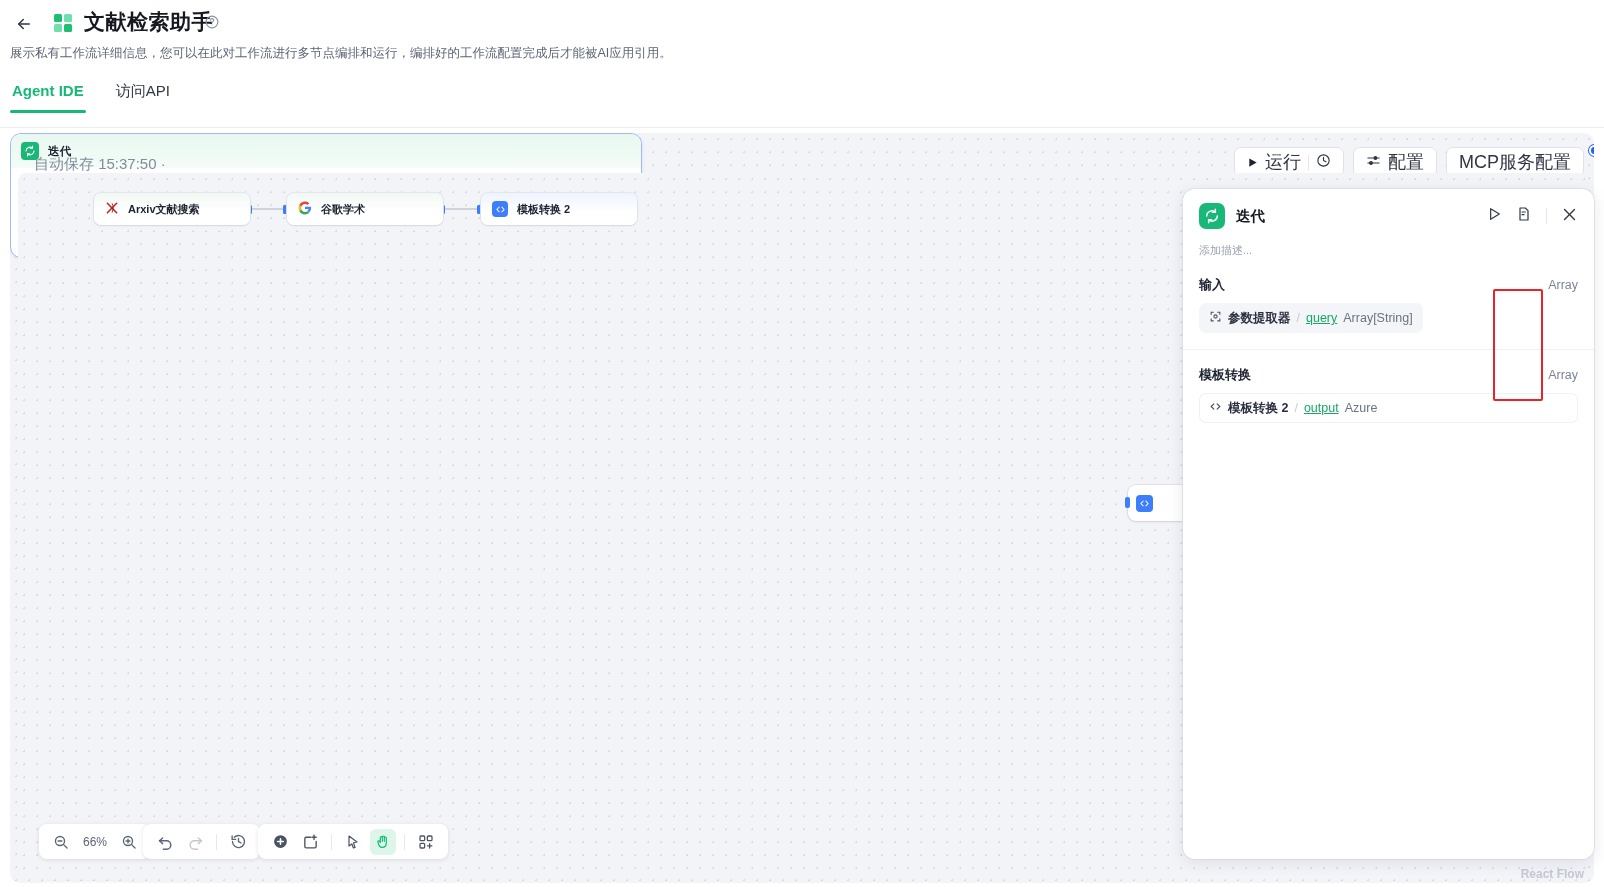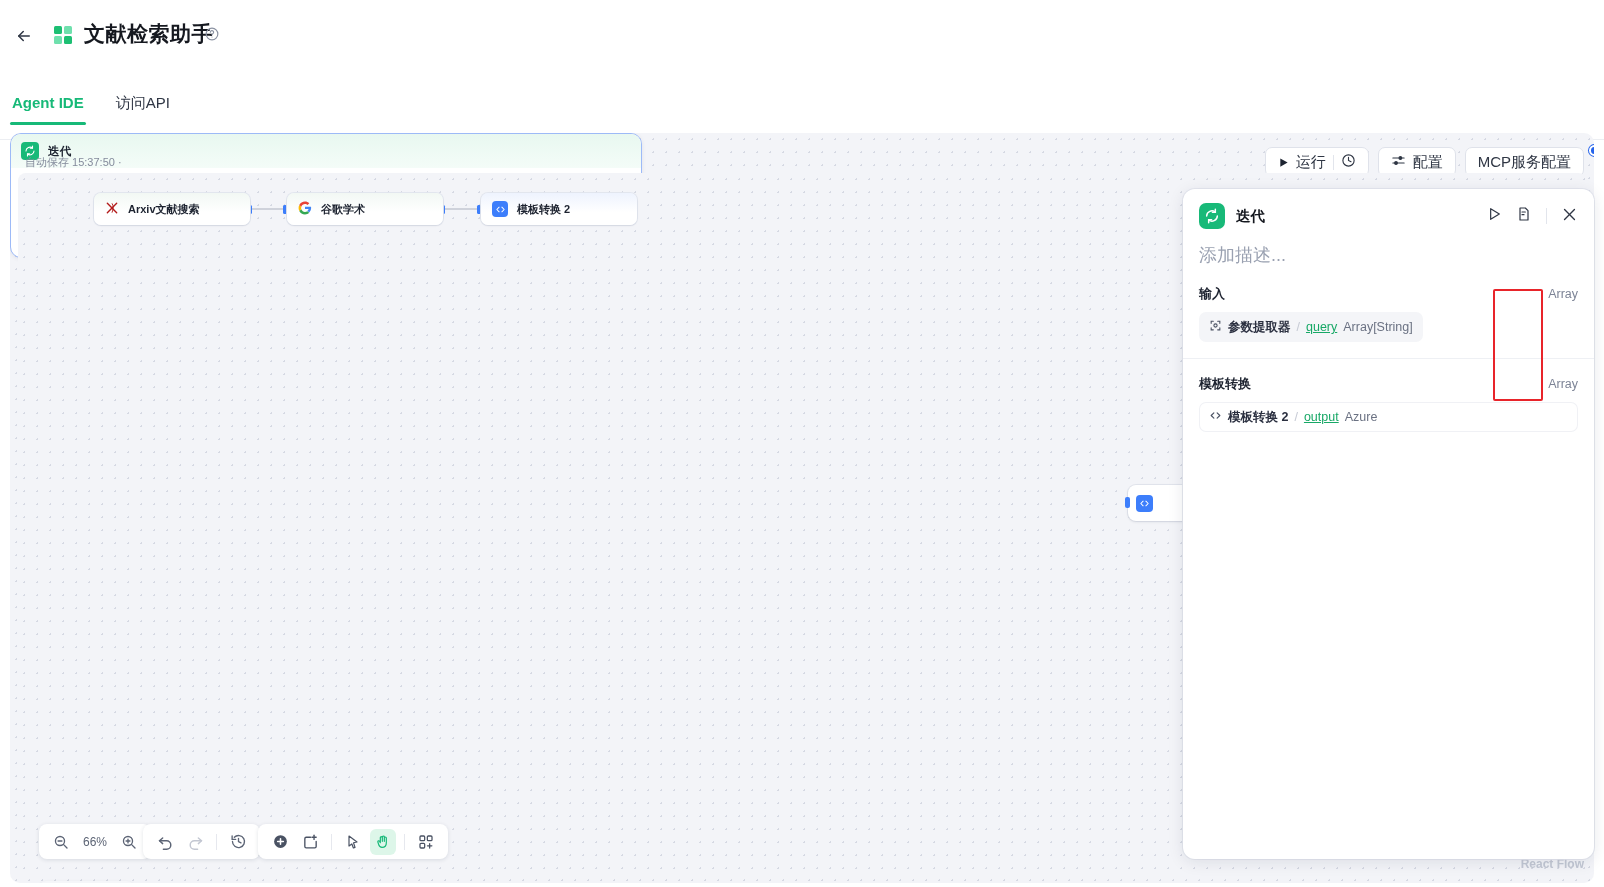--- a/index.html
+++ b/index.html
@@ -5,21 +5,21 @@
   * { box-sizing: border-box; margin: 0; padding: 0; }
   html, body {
     width: 1604px; height: 887px;
     font-family: "Liberation Sans", "DejaVu Sans", sans-serif;
     background: #ffffff;
     overflow: hidden;
   }
   #app { position: relative; width: 1604px; height: 887px; }
 
   
-  .header { position: absolute; left: 0; top: 12px; width: 1604px; height: 108px; background: #fff; padding-left: 18px; }
+  .header { position: absolute; left: 0; top: 0; width: 1604px; height: 108px; background: #fff; padding-left: 18px; }
   .back-btn {
     position: absolute; left: 10px; top: 10px; width: 28px; height: 28px;
     border-radius: 7px; background: #fff; display: flex; align-items: center; justify-content: center;
     cursor: pointer;
   }
   .back-btn svg { display: block; }
   .app-logo { position: absolute; left: 54px; top: 14px; width: 20px; height: 20px; }
   .app-logo i { position: absolute; width: 8px; height: 8px; border-radius: 1.5px; }
   .app-logo i:nth-child(1){ left:0; top:0; background:#1dbf73; }
   .app-logo i:nth-child(2){ left:10px; top:0; background:#6fe0ad; }
@@ -40,27 +40,27 @@
   .header-rule { position: absolute; left: 0; top: 127px; width: 1604px; height: 1px; background: #eceef2; }
 
   
   .canvas {
     position: absolute; left: 10px; top: 133px; width: 1584px; height: 750px;
     border-radius: 10px; overflow: hidden;
     background-color: #f3f4f8;
     background-image: radial-gradient(#d6d9e3 1px, transparent 1px);
     background-size: 13px 13px;
   }
-  .autosave { position: absolute; left: 15px; top: 22px; font-size: 11px; color: #848b9c; }
+  .autosave { position: absolute; left: 24px; top: 22px; font-size: 15px; color: #848b9c; }
 
   .canvas-actions { position: absolute; right: 10px; top: 14px; display: flex; gap: 9px; }
   .cbtn {
     height: 30px; background:#fff; border:1px solid #dfe2ea; border-radius: 7px;
     display:flex; align-items:center; gap:7px; padding: 0 12px; cursor:pointer;
-    font-size: 15px; color:#2f3644; font-weight:500;
+    font-size: 18px; color:#2f3644; font-weight:500;
   }
   .cbtn .divider { width:1px; height:15px; background:#e2e5ec; }
 
   
   .node {
     position: absolute; background: #fff; border-radius: 10px;
     box-shadow: 0 1px 3px rgba(20,30,60,.10), 0 0 0 1px rgba(225,228,236,.9);
   }
   .node-head { display:flex; align-items:center; gap:9px; padding: 9px 11px 6px 11px; }
   .node-ico { width:17px; height:17px; border-radius:4px; display:flex; align-items:center; justify-content:center; flex:0 0 auto; }
@@ -138,34 +138,34 @@
   }
   #tbar-zoom { left:29px; }
   #tbar-hist { left:133px; }
   #tbar-tools { left:248px; }
   .tbtn { width:26px; height:26px; border-radius:6px; display:flex; align-items:center; justify-content:center; cursor:pointer; }
   .tbtn.active { background:#ddf6e9; }
   .zoom-val { font-size:12px; color:#5c6475; min-width:34px; text-align:center; }
   .vdiv { width:1px; height:16px; background:#e6e8ee; margin: 0 4px; }
 
   .reactflow-mark {
-    position:absolute; right:10px; bottom:12px; font-size:12px; color:#c3c8d4; font-weight:bold;
+    position:absolute; right:10px; bottom:2px; font-size:12px; color:#c3c8d4; font-weight:bold;
   }
 
   
   .panel {
     position:absolute; right:10px; top:189px; width:411px; height:670px;
     background:#fff; border-radius:12px;
     box-shadow: 0 3px 16px rgba(20,30,60,.10), 0 0 0 1px rgba(228,231,238,.9);
   }
   .panel-head { display:flex; align-items:center; padding: 14px 16px 0 16px; }
   .panel-ico { width:26px; height:26px; border-radius:7px; background:#18b978; display:flex; align-items:center; justify-content:center; }
   .panel-title { font-size:14.5px; font-weight:bold; color:#15181f; margin-left:11px; }
   .panel-head-actions { margin-left:auto; display:flex; align-items:center; gap:14px; }
-  .panel-desc { padding: 14px 16px 0 16px; font-size:18px; color:#9aa1b1; cursor:text; }
+  .panel-desc { padding: 14px 16px 0 16px; font-size:11px; color:#9aa1b1; cursor:text; }
 
   .sec-title { font-size:13px; font-weight:bold; color:#1d2330; }
   .sec-type { font-size:12.5px; color:#7d8496; }
   .sec-row { display:flex; align-items:center; justify-content:space-between; padding: 0 16px; }
   .var-pill {
     margin: 9px 16px 0 16px; background:#f4f5f8; border-radius:7px;
     height:30px; display:flex; align-items:center; gap:6px; padding: 0 10px; width: fit-content;
     font-size:12.5px;
   }
   .var-pill.white { background:#ffffff; box-shadow: 0 0 0 1px #f0f1f5 inset; }
@@ -202,20 +202,21 @@
         <i></i>
       </div>
     <div class="page-title">文献检索助手</div>
     <div class="help-icon">
       <svg width="14" height="14" viewBox="0 0 24 24" fill="none" stroke="#8b92a2" stroke-width="2">
           <circle cx="12" cy="12" r="10"></circle>
           <path d="M9.2 9a2.8 2.8 0 1 1 4 2.5c-.8.4-1.2 1-1.2 1.9" stroke-linecap="round"></path>
           <circle cx="12" cy="17.2" r="1" fill="#8b92a2" stroke="none"></circle>
         </svg>
     </div>
+    <div class="subtitle">展示私有工作流详细信息，您可以在此对工作流进行多节点编排和运行，编排好的工作流配置完成后才能被AI应用引用。</div>
     <div class="tabs">
       <div class="tab active">Agent IDE</div>
       <div class="tab">访问API</div>
     </div>
     <div class="header-rule"></div>
   </div>
 
   <div class="canvas">
 
     <div class="autosave">自动保存 15:37:50 ·</div>

